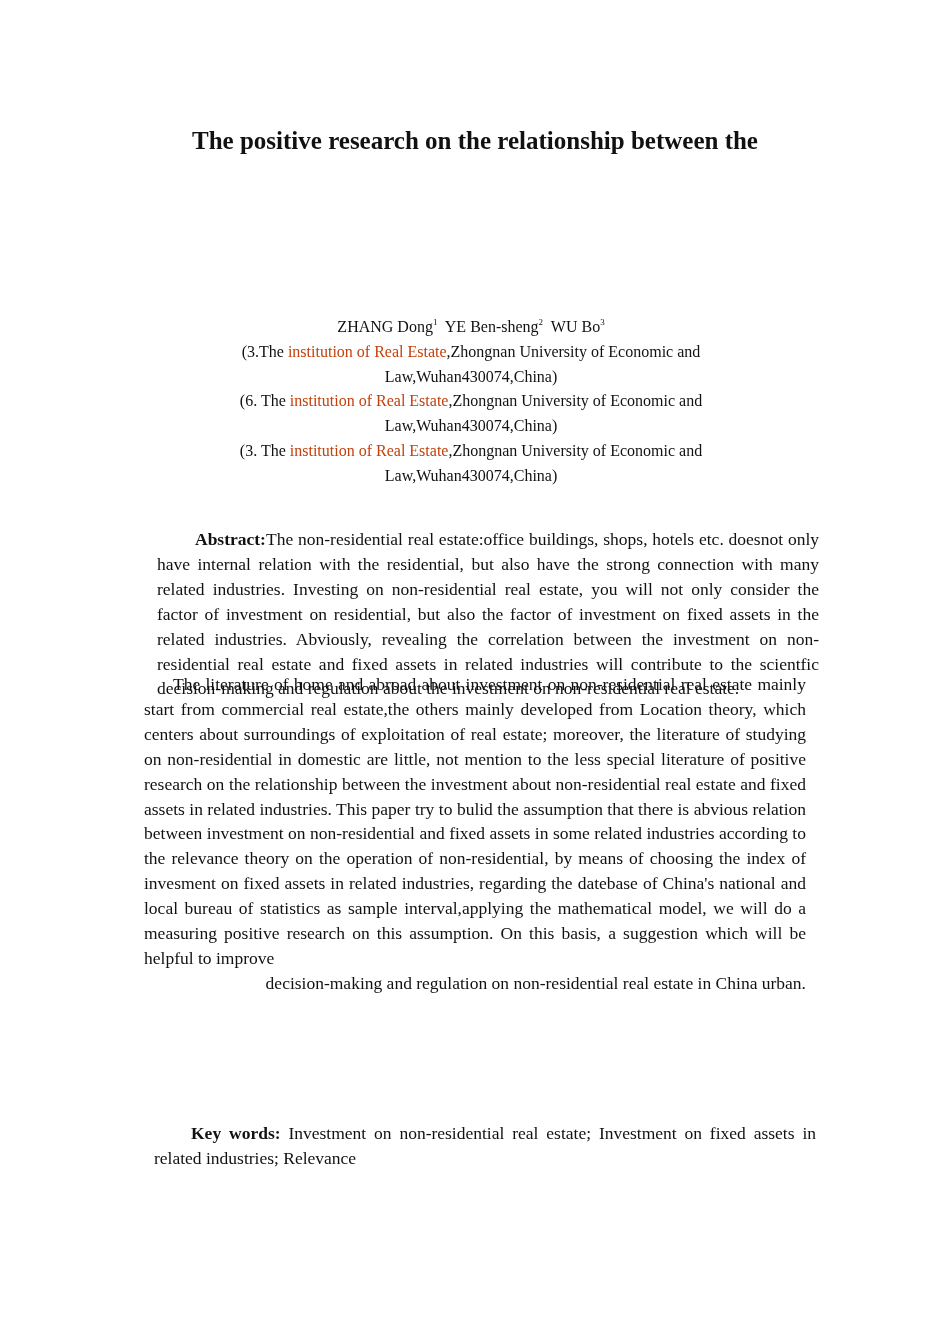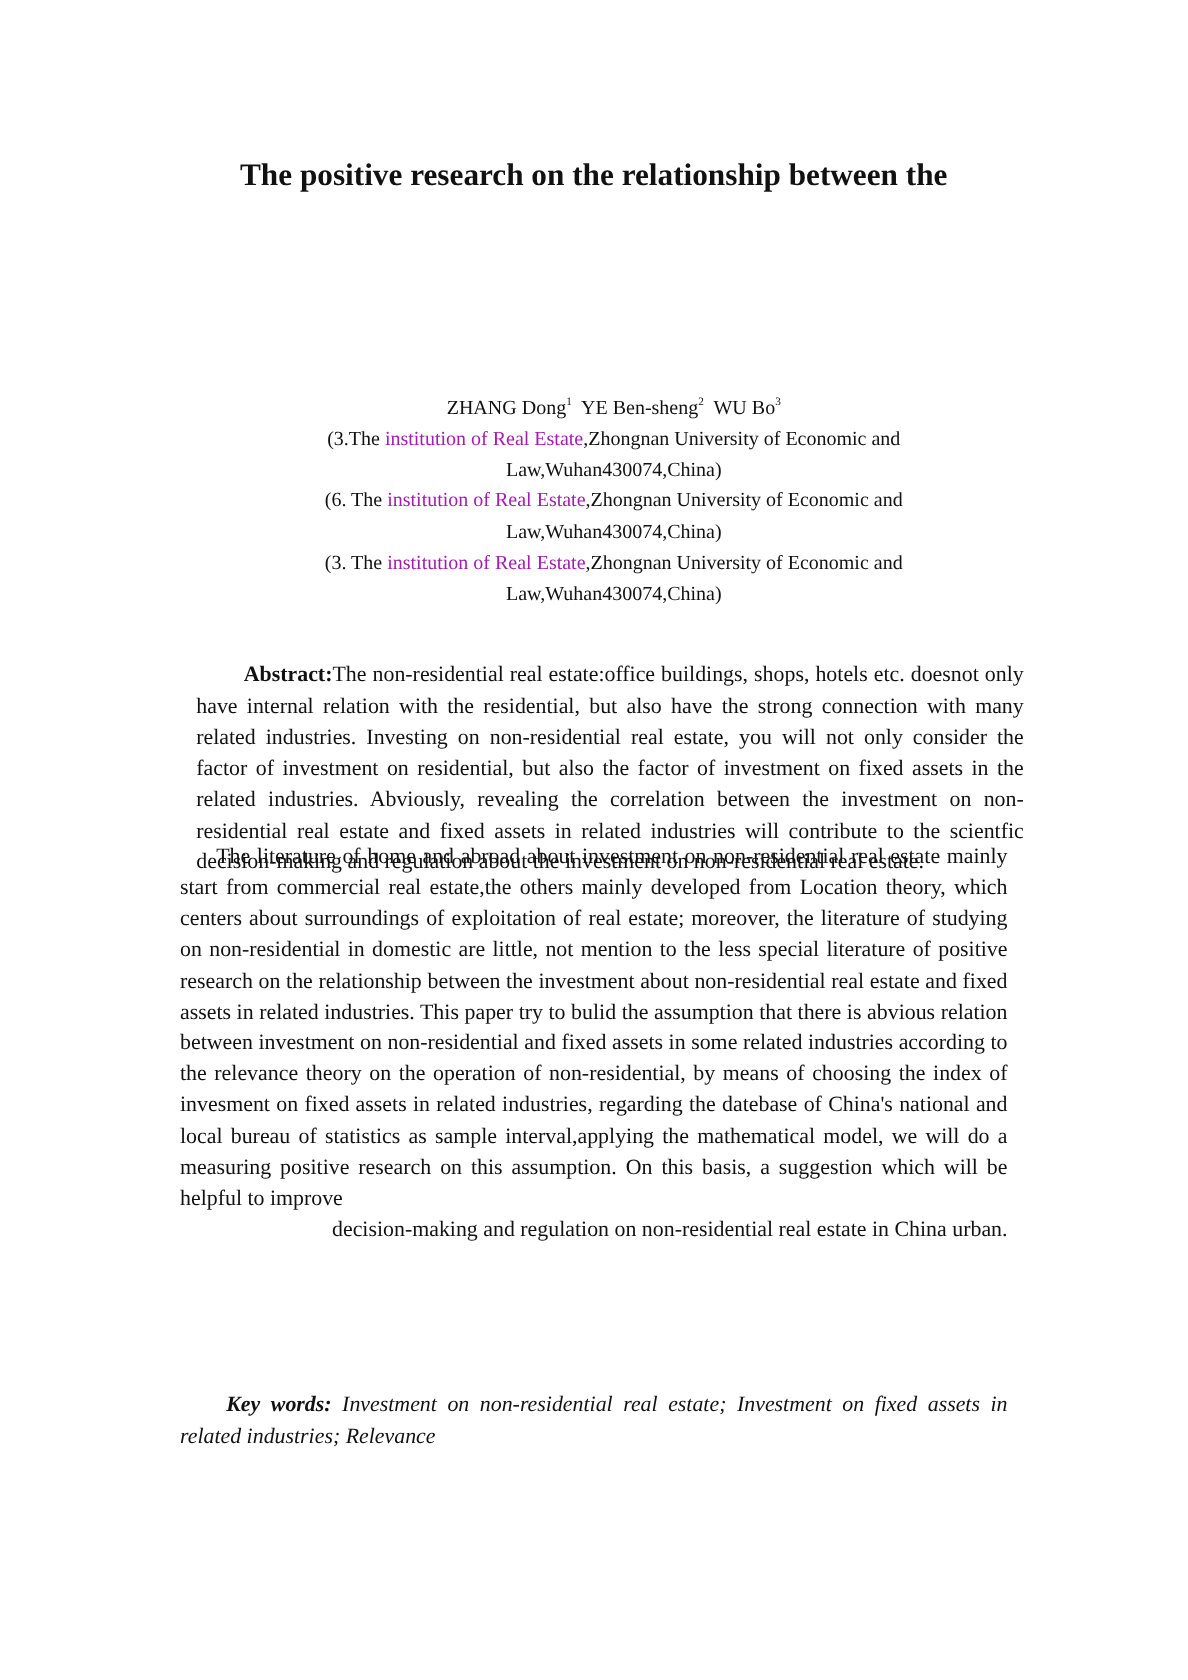--- a/index.html
+++ b/index.html
@@ -1,24 +1,24 @@
 <!DOCTYPE html>
 <html><head>
 <meta charset="utf-8">
 <style>
   html, body { margin: 0; padding: 0; background: #ffffff; }
   body { width: 950px; height: 1344px; position: relative; overflow: hidden;
          font-family: "Liberation Serif", "DejaVu Serif", serif; color: #111; }
   .page { position: absolute; left: 0; top: 0; width: 820px; height: 1344px; }
   .title { position: absolute; left: 130px; width: 690px; top: 116px;
            text-align: center; font-weight: bold; font-size: 25px; line-height: 50px; margin: 0; }
-  .authors { position: absolute; left: 216px; width: 550px; top: 315px; text-align: center;
+  .authors { position: absolute; left: 196px; width: 550px; top: 315px; text-align: center;
              font-size: 16px; line-height: 24.8px; }
   .authors sup { font-size: 9px; vertical-align: 7px; line-height: 0; }
-  .aff .inst { color: #a21caf; }
+  .aff .inst { color: #c2410c; }
   .body { position: absolute; left: 144px; width: 662px; font-size: 17.5px; line-height: 24.9px;
           text-align: justify; }
   .abstract { top: 514px; text-indent: 38px; }
   .para2 { top: 672px; text-indent: 29px; }
   .para2 .tail { display: block; text-indent: 0; text-align: right; }
   .keywords { top: 1111px; text-indent: 37px; }
   b { font-weight: bold; }
 </style>
 </head>
 <body>
@@ -52,17 +52,17 @@
 
   <p class="body abstract" style="margin:13px;">
     <b>Abstract:</b><span>The non-residential real estate:office buildings, shops, hotels etc. doesnot only have internal relation with the residential, but also have the strong connection with many related industries. Investing on non-residential real estate, you will not only consider the factor of investment on residential, but also the factor of investment on fixed assets in the related industries. Abviously, revealing the correlation between the investment on non-residential real estate and fixed assets in related industries will contribute to the scientfic decision-making and regulation about the investment on non-residential real estate.</span>
   </p>
 
   <p class="body para2" style="margin:0;">
     <span>The literature of home and abroad about investment on non-residential real estate mainly start from commercial real estate,the others mainly developed from Location theory, which centers about surroundings of exploitation of real estate; moreover, the literature of studying on non-residential in domestic are little, not mention to the less special literature of positive research on the relationship between the investment about non-residential real estate and fixed assets in related industries. This paper try to bulid the assumption that there is abvious relation between investment on non-residential and fixed assets in some related industries according to the relevance theory on the operation of non-residential, by means of choosing the index of invesment on fixed assets in related industries, regarding the datebase of China's national and local bureau of statistics as sample interval,applying the mathematical model, we will do a measuring positive research on this assumption. On this basis, a suggestion which will be helpful to improve</span>
     <span class="tail">decision-making and regulation on non-residential real estate in China urban.</span>
   </p>
 
-  <p class="body keywords" style="margin:0;font-style:italic;">
+  <p class="body keywords" style="margin:10px;">
     <b>Key words:</b><span> Investment on non-residential real estate; Investment on fixed assets in related industries; Relevance</span>
   </p>
 
 </div>
 
 </body></html>

